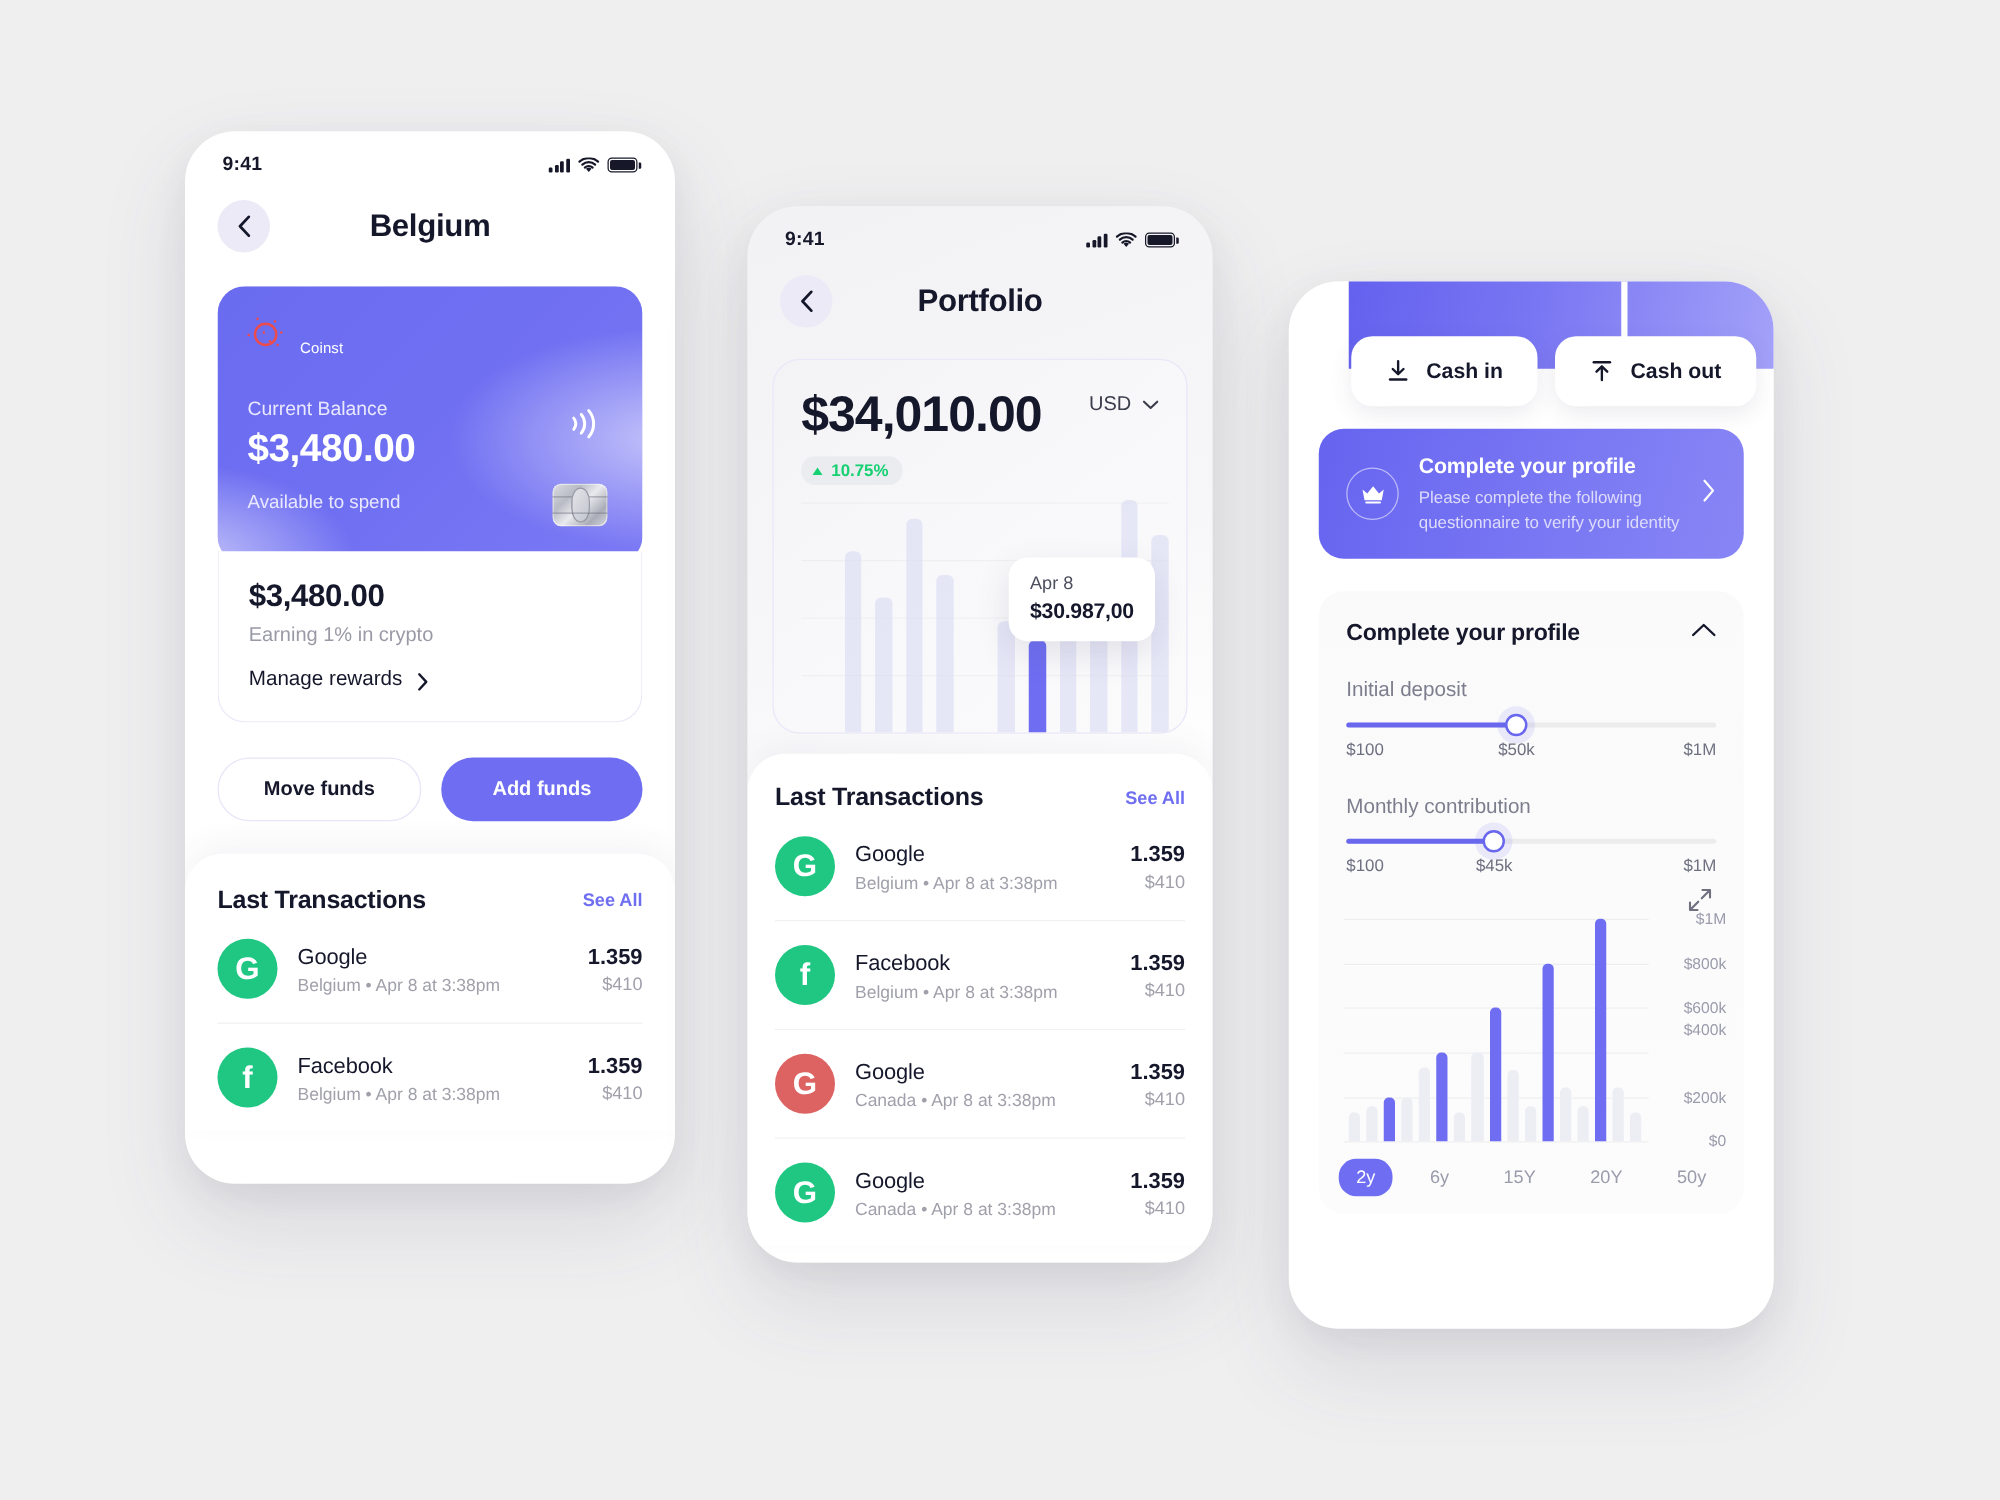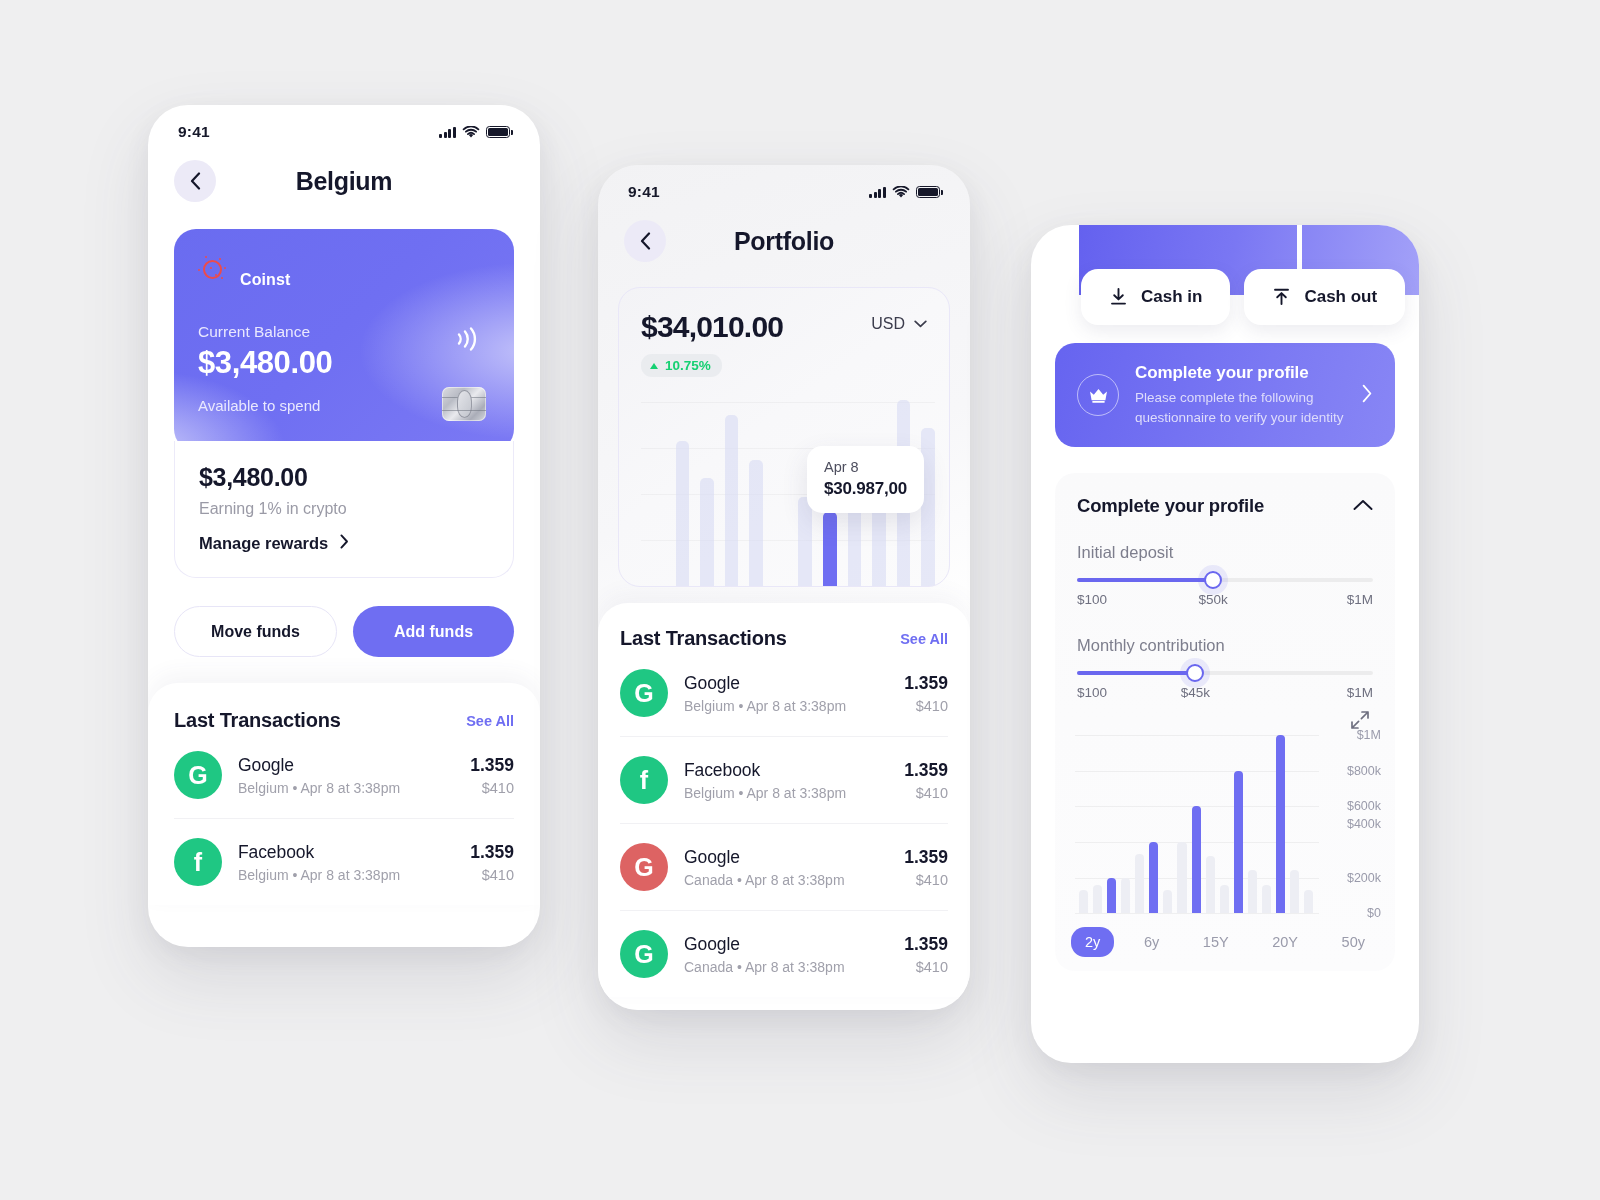--- a/index.html
+++ b/index.html
@@ -52,40 +52,40 @@
               background:
                 radial-gradient(120% 95% at 105% 55%, rgba(255,255,255,.55) 0%, rgba(255,255,255,0) 42%),
                 radial-gradient(85% 75% at -8% 100%, rgba(255,255,255,.62) 0%, rgba(255,255,255,0) 48%),
                 linear-gradient(135deg,#6a6cf0 0%, #6f6ff2 48%, #7b79f4 100%);
               padding: 22px 24px;}
   .brandrow { display:flex; align-items:center; gap:12px; }
   .brandmark { position:relative; width:30px; height:30px; }
   .brandmark .ring { position:absolute; left:5px; top:5px; width:19px; height:19px;
                      border:2px solid #ec4b4b; border-radius:50%; }
   .brandmark s { position:absolute; background:#ec4b4b; border-radius:50%; display:block;}
-  .brandname { color:#fff; font-size:16px; font-weight:700; letter-spacing:.1px;margin-top:20px;}
+  .brandname { color:#fff; font-size:12px; font-weight:400; letter-spacing:.1px;margin-top:20px;}
   .cb-label { color:#e9e8fe; font-size:15.5px; margin-top:34px; font-weight:500;}
   .cb-amount { color:#fff; font-size:31px; font-weight:700; letter-spacing:-.4px; margin-top:4px;}
   .cb-sub { color:#e9e8fe; font-size:15px; margin-top:16px; font-weight:500;}
   .nfc { position:absolute; right:32px; top:96px; color:#fff; }
   .chip { position:absolute; right:28px; top:158px; width:44px; height:34px; border-radius:7px;
           background: linear-gradient(135deg,#dcdde2 0%, #b9bcc5 30%, #e9eaee 52%, #aaadb8 78%, #d6d8de 100%);
           box-shadow: inset 0 0 0 1px rgba(255,255,255,.5);}
   .chip::before{content:""; position:absolute; left:0; right:0; top:10px; height:1.3px; background:rgba(110,114,126,.55);}
   .chip::after{content:""; position:absolute; left:0; right:0; bottom:10px; height:1.3px; background:rgba(110,114,126,.55);}
   .chip b{ position:absolute; left:50%; top:3px; bottom:3px; width:15px; margin-left:-7.5px;
            border-radius:50%/40%; border:1.3px solid rgba(110,114,126,.6);
            background:linear-gradient(120deg,#e4e5ea,#c2c5cd);}
 
   .card-lower { border:1.4px solid #eceaf9; border-top:none; border-radius:0 0 22px 22px;
                 margin-top:-10px; padding: 22px 24px 24px 24px; background:#fff; position:relative; z-index:2;}
   .cl-amount { font-size:25px; font-weight:700; color:#15172b; letter-spacing:-.3px;}
   .cl-sub { font-size:16px; color:#9a9aa6; margin-top:8px;}
-  .cl-link { display:flex; align-items:flex-start; gap:12px; margin-top:16px; font-size:16.5px;
-             font-weight:700; color:#15172b; cursor:pointer;}
+  .cl-link { display:flex; align-items:flex-end; gap:12px; margin-top:16px; font-size:16.5px;
+             font-weight:400; color:#15172b; cursor:pointer;}
 
   .btnrow { display:flex; gap:16px; margin:28px 26px 0 26px; }
   .btn { flex:1; height:51px; border-radius:26px; display:flex; align-items:center;
          justify-content:center; font-size:16px; font-weight:600; cursor:pointer;}
   .btn-primary { background:#6f6ef2; color:#fff; }
   .btn-ghost { background:#fff; color:#15172b; border:1.4px solid #e7e5f7;}
 
   
   .tx-panel { margin-top:26px; background:#fff; border-radius:30px 30px 0 0; padding: 26px 26px 0 26px;
               box-shadow: 0 -9px 22px rgba(80,80,110,.055);}
@@ -103,21 +103,21 @@
   .tx-meta { font-size:14px; color:#a0a0ab; margin-top:4px;}
   .tx-right { text-align:right; }
   .tx-amt { font-size:17.5px; font-weight:600; color:#15172b; }
   .tx-fiat { font-size:14.5px; color:#a0a0ab; margin-top:4px;}
 
   
   .pf-card { margin: 20px 20px 0 20px; border:1.4px solid #e9e7f8; border-radius:22px;
              padding: 22px 22px 0 22px; height:300px; position:relative; overflow:hidden;
              background:linear-gradient(145deg,#f3f3f6 0%, #f8f8fa 45%, #fbfbfc 100%);}
   .pf-top { display:flex; align-items:flex-start; justify-content:space-between; }
-  .pf-amount { font-size:30px; font-weight:700; color:#15172b; letter-spacing:-.8px;}
+  .pf-amount { font-size:40px; font-weight:700; color:#15172b; letter-spacing:-.8px;}
   .pf-ccy { display:flex; align-items:center; gap:9px; font-size:16px; color:#3b3c4c; cursor:pointer; padding-top:5px;}
   .pf-badge { display:inline-flex; align-items:center; gap:7px; background:rgba(230,232,236,.75);
               border-radius:11px; padding:4px 11px 4px 9px; margin-top:10px; }
   .pf-badge .tri { width:0;height:0;border-left:4.5px solid transparent;border-right:4.5px solid transparent;
                    border-bottom:6px solid #16d072;}
   .pf-pct { font-size:13.5px; font-weight:600; color:#16d072;}
   .pf-chart { position:absolute; left:22px; right:0; bottom:0; height:190px; }
   .gridline { position:absolute; left:0; right:14px; height:1px; background:rgba(0,0,0,.035);}
   .bars { position:absolute; left:10px; right:14px; bottom:0; height:186px; display:flex;
           align-items:flex-end; gap:11px; }

